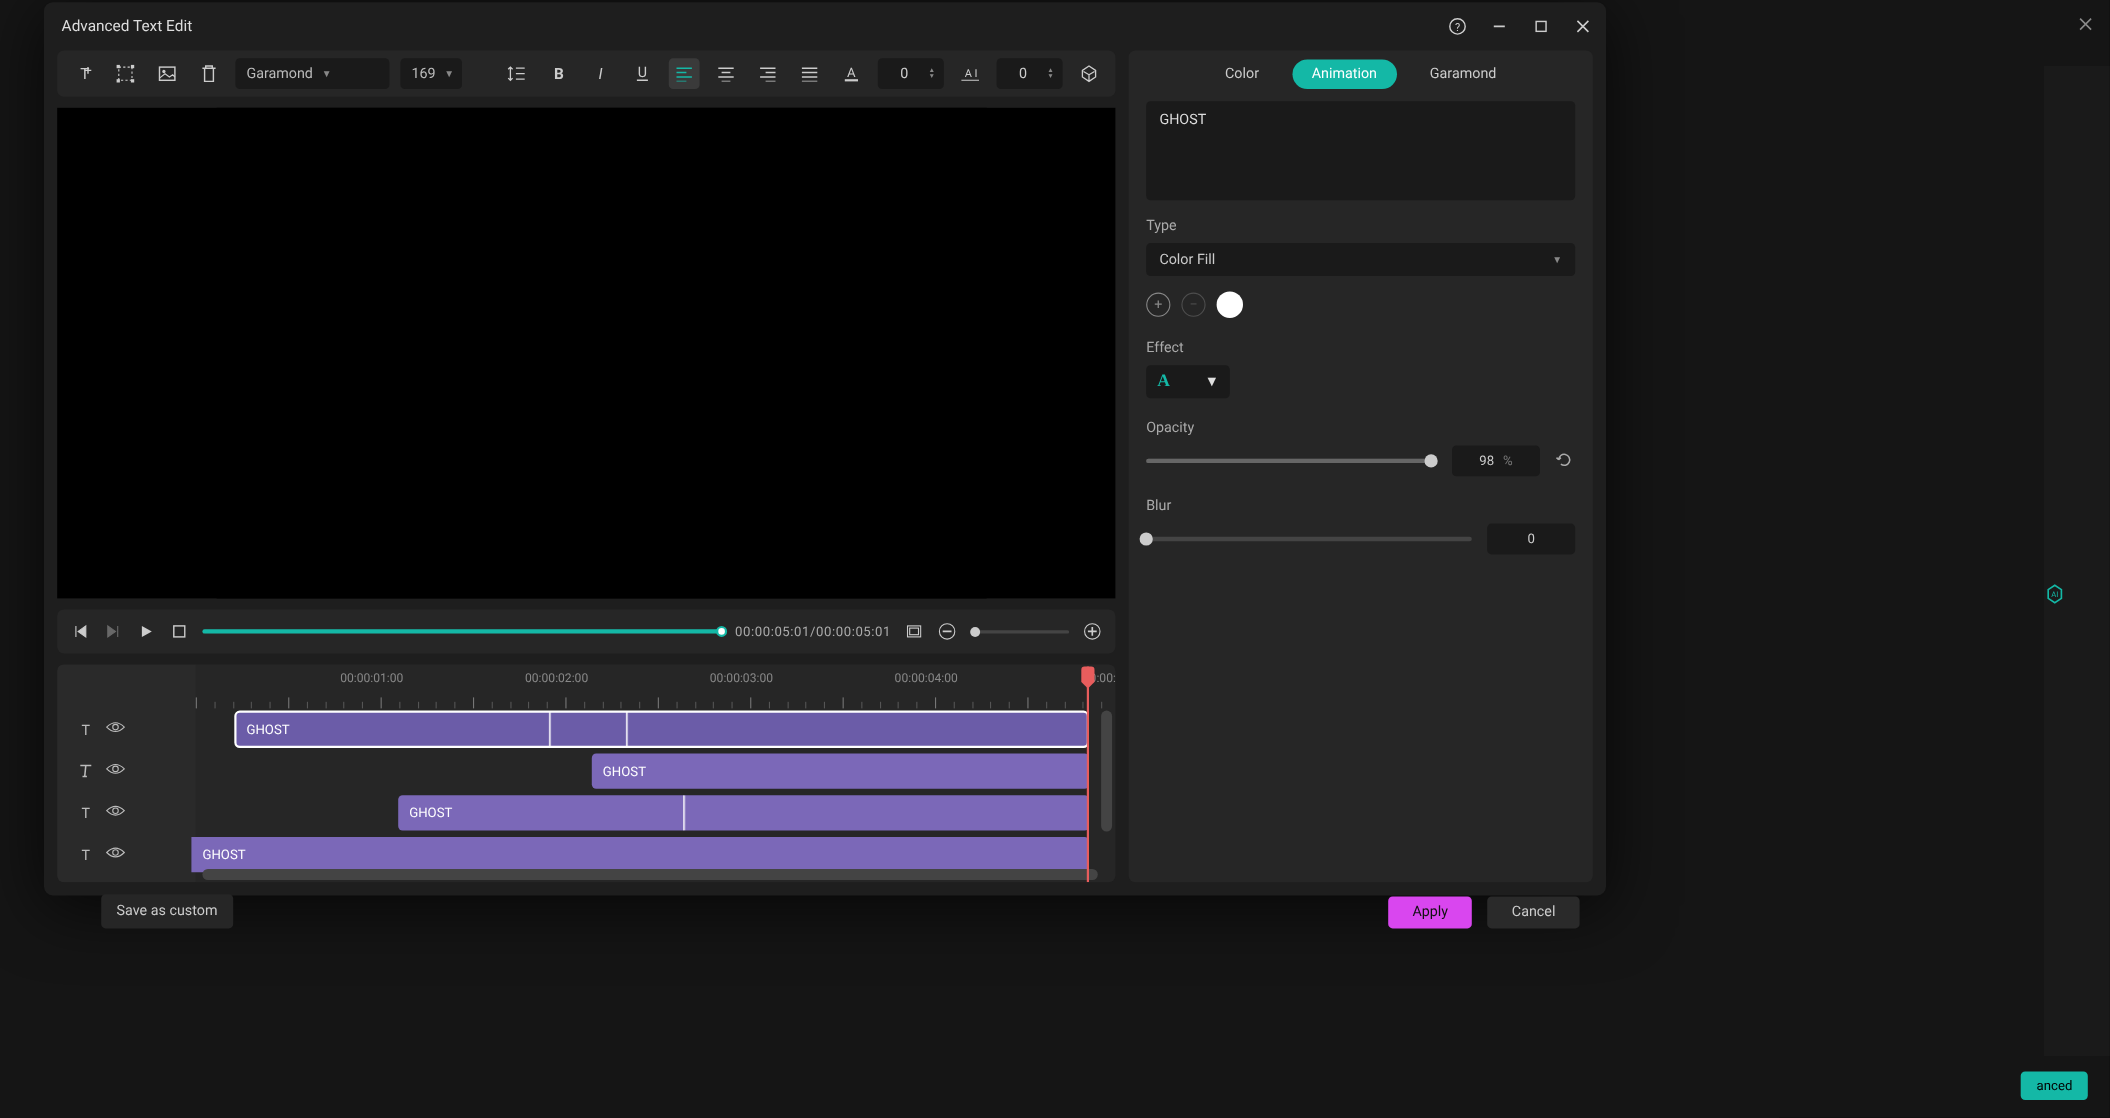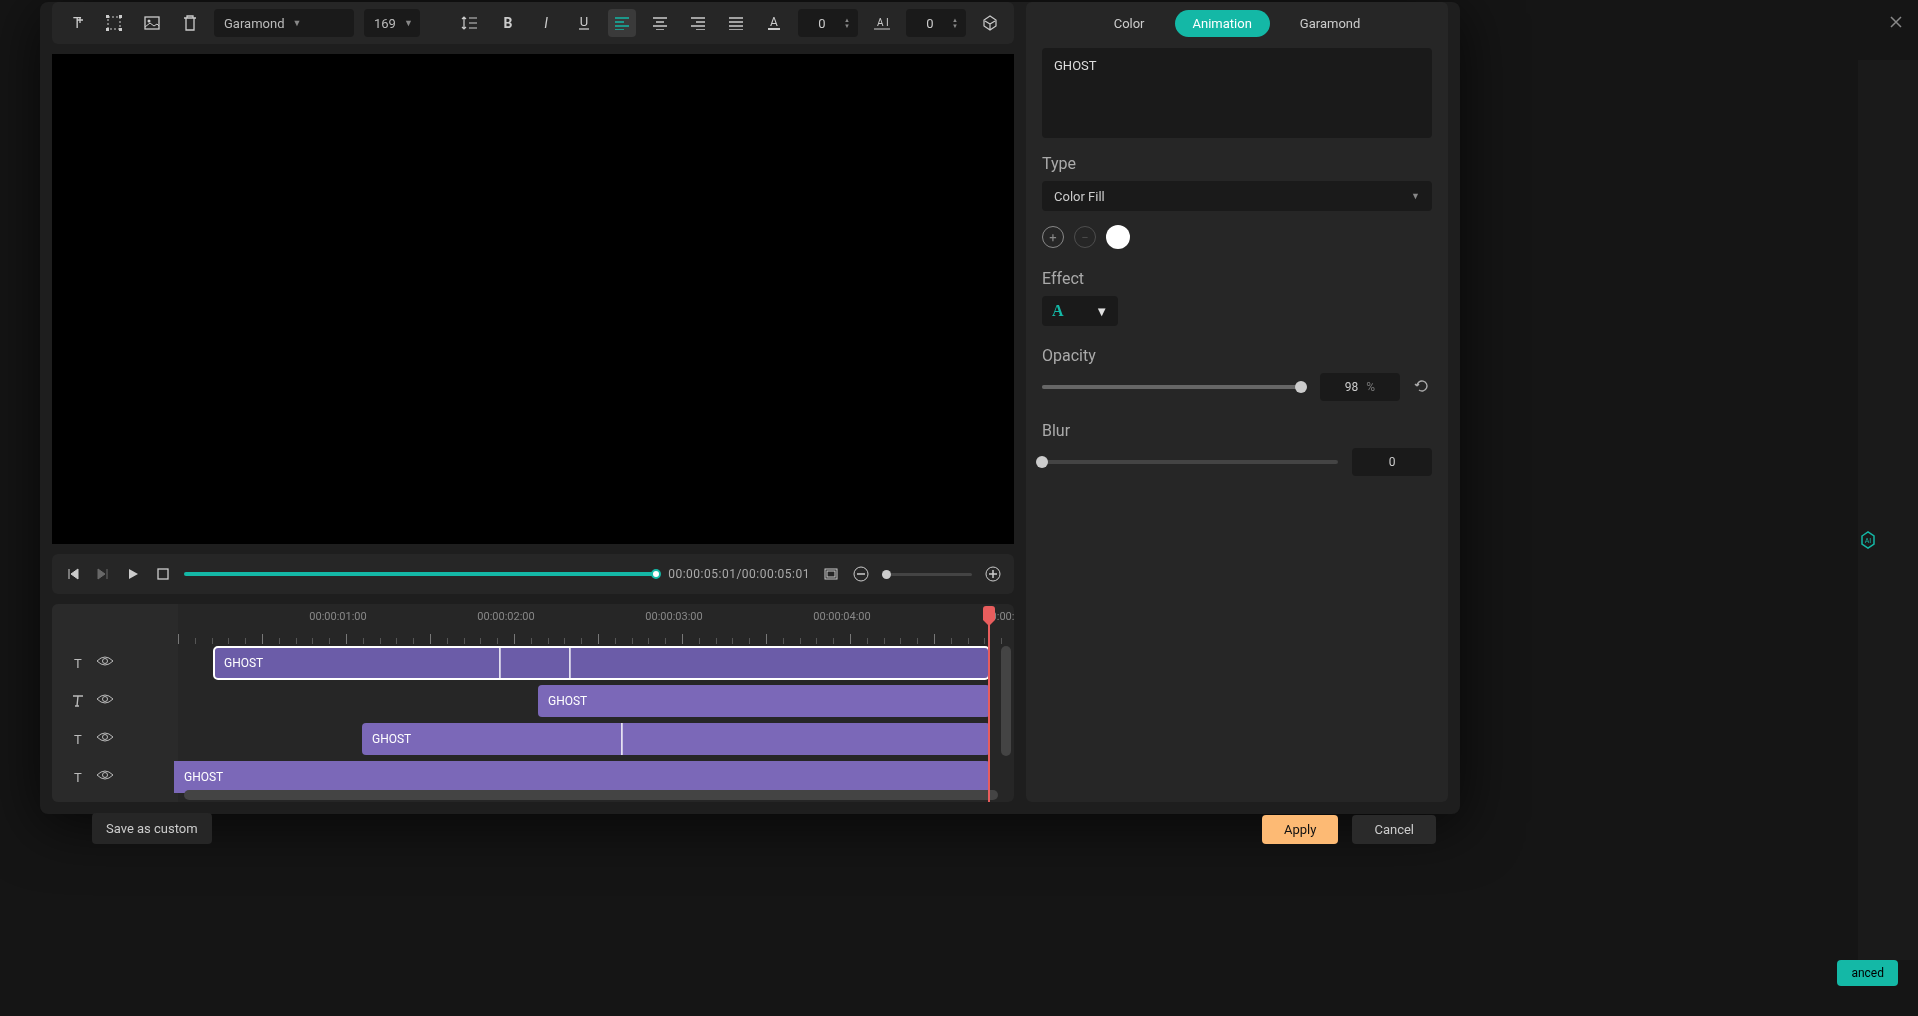--- a/index.html
+++ b/index.html
@@ -1,20 +1,20 @@
 <!DOCTYPE html>
 <html><head>
 <meta charset="utf-8">
 <style>
 * { box-sizing: border-box; margin: 0; padding: 0; font-family: -apple-system, BlinkMacSystemFont, "Segoe UI", Roboto, sans-serif; }
 body { background: #0a0a0a; width: 1918px; height: 1016px; overflow: hidden; position: relative; color: #e0e0e0; font-size: 13px; }
 .dim-bg { position: absolute; inset: 0; background: #151515; }
 .dim-right { position: absolute; right: 0; top: 60px; width: 60px; height: 900px; background: #1a1a1a; display: flex; flex-direction: row; align-items: center; gap: 40px; padding-top: 60px; }
 .dim-right .icn { width: 20px; height: 20px; color: #888; }
-.dim-bottom-right { position:absolute; right:20px; bottom:30px; padding:6px 14px; background:#14b8a6; color:#000; border-radius:4px; font-size:12px;}
+.dim-bottom-right { position:absolute; right:20px; bottom:16px; padding:6px 14px; background:#14b8a6; color:#000; border-radius:4px; font-size:12px;}
 .dim-close { position:absolute; right:15px; top:15px; color:#888; }
 .modal { position: absolute; left: 40px; top: 2px; width: 1420px; height: 812px; background: #1e1e1e; border-radius: 8px; display: flex; flex-direction: column; box-shadow: 0 10px 60px rgba(0,0,0,0.7); }
 .titlebar { height: 44px; display: flex; align-items: center; padding: 0 16px; position: relative; }
 .titlebar .title { font-size: 14px; color: #ddd; }
 .titlebar .win-controls { position: absolute; right: 12px; top: 0; height: 44px; display: flex; align-items: center; gap: 20px; }
 .titlebar .win-controls > div { width: 18px; height: 18px; display:flex; align-items:center; justify-content:center; color:#ccc; cursor:pointer; }
 .main { flex: 1; display: flex; gap: 12px; padding: 0 12px 12px 12px; min-height: 0; }
 .left-col { width: 962px; display: flex; flex-direction: column; gap: 10px; }
 .toolbar { height: 42px; background: #262626; border-radius: 6px; display: flex; align-items: center; padding: 0 10px; gap: 10px; }
 .tb-btn { width: 28px; height: 28px; display:flex; align-items:center; justify-content:center; color:#ccc; border-radius:4px; cursor:pointer; }
@@ -62,39 +62,39 @@
 .tab { padding:6px 18px; border-radius:14px; color:#ccc; cursor:pointer; font-size:13px; }
 .tab.active { background:#14b8a6; color:#fff; }
 .panel { flex:1; overflow-y:auto; padding:0 8px 12px 8px; position:relative; }
 .panel::-webkit-scrollbar { width:8px; }
 .panel::-webkit-scrollbar-thumb { background:#444; border-radius:4px; }
 .section-head { padding:14px 12px; color:#bbb; font-size:13px; }
 .input-text { margin:4px 8px 16px 8px; height:90px; background:#1a1a1a; border-radius:4px; padding:10px 12px; color:#ddd; font-size:13px; }
 .fill-row { height:44px; background:#2f2f2f; border-radius:4px; margin:0 0 14px 0; display:flex; align-items:center; padding:0 14px; gap:12px; }
 .toggle { width:30px; height:16px; background:#14b8a6; border-radius:8px; position:relative; cursor:pointer; }
 .toggle .knob { position:absolute; right:2px; top:2px; width:12px; height:12px; border-radius:50%; background:#fff; }
-.field-label { color:#aaa; font-size:16px; margin:0 8px 8px 8px; }
+.field-label { color:#aaa; font-size:13px; margin:0 8px 8px 8px; }
 .select { height:30px; background:#1a1a1a; border-radius:4px; margin:0 8px 14px 8px; display:flex; align-items:center; padding:0 12px; justify-content:space-between; color:#ccc; cursor:pointer; }
 .select .chev { font-size:9px; color:#888; }
 .add-remove { display:flex; align-items:center; gap:10px; margin:0 8px 20px 8px; }
 .round-btn { width:22px; height:22px; border-radius:50%; border:1.5px solid #888; display:flex; align-items:center; justify-content:center; color:#888; font-size:13px; cursor:pointer; }
 .round-btn.disabled { opacity:0.4; }
 .swatch { width:24px; height:24px; border-radius:50%; background:#fff; cursor:pointer; }
 .effect-select { width:76px; height:30px; background:#1a1a1a; border-radius:4px; margin:0 8px 20px 8px; display:flex; align-items:center; justify-content:space-between; padding:0 10px; cursor:pointer; }
 .effect-select .A { color:#14b8a6; font-family:Georgia,serif; font-size:16px; font-weight:bold; }
 .slider-row { display:flex; align-items:center; gap:14px; margin:0 8px 20px 8px; }
 .slider { flex:1; height:4px; background:#444; border-radius:2px; position:relative; cursor:pointer; }
 .slider .sfill { position:absolute; left:0; top:0; height:100%; background:#666; border-radius:2px; }
 .slider .shandle { position:absolute; top:-4px; width:12px; height:12px; border-radius:50%; background:#ccc; transform:translateX(-50%); }
 .val-box { width:80px; height:28px; background:#1a1a1a; border-radius:4px; display:flex; align-items:center; justify-content:center; gap:8px; color:#ccc; font-size:12px; }
 .reset-icn { width:18px; height:18px; color:#aaa; cursor:pointer; }
 .save-custom { position:absolute; left:52px; bottom:-30px; padding:8px 14px; background:#262626; border-radius:4px; color:#ccc; font-size:13px; cursor:pointer; }
 .action-btns { position:absolute; right:24px; bottom:-30px; display:flex; gap:14px; }
 .btn { padding:7px 22px; border-radius:4px; font-size:13px; cursor:pointer; }
-.btn-primary { background:#fdba74; color:#111; }
+.btn-primary { background:#d946ef; color:#111; }
 .btn-secondary { background:#2a2a2a; color:#ccc; }
 svg { display:block; }
 </style>
 </head>
 <body>
 
 <div class="dim-bg">
   <div class="dim-close">
     <svg width="14" height="14" viewBox="0 0 14 14">
         <path d="M2 2 L12 12 M12 2 L2 12" stroke="currentColor" stroke-width="1.5"></path>
@@ -120,20 +120,46 @@
     <div class="icn">
         <svg width="20" height="20" viewBox="0 0 20 20">
           <path d="M15 5 L5 15 L3 17 L5 15 M15 5 L17 3 L15 5 L13 7" stroke="currentColor" stroke-width="1.5" fill="none"></path>
         </svg>
       </div>
   </div>
   <div class="dim-bottom-right">anced</div>
 </div>
 
 <div class="modal">
+  <div class="titlebar">
+    <span class="title">Advanced Text Edit</span>
+    <div class="win-controls">
+      <div>
+          <svg width="16" height="16" viewBox="0 0 16 16">
+            <circle cx="8" cy="8" r="7" stroke="currentColor" fill="none" stroke-width="1.3"></circle>
+            <text x="8" y="12" font-size="10" text-anchor="middle" fill="currentColor">?</text>
+          </svg>
+        </div>
+      <div>
+          <svg width="14" height="14" viewBox="0 0 14 14">
+            <path d="M2 7 L12 7" stroke="currentColor" stroke-width="1.5"></path>
+          </svg>
+        </div>
+      <div>
+          <svg width="12" height="12" viewBox="0 0 12 12">
+            <rect x="1.5" y="1.5" width="9" height="9" stroke="currentColor" fill="none" stroke-width="1.3"></rect>
+          </svg>
+        </div>
+      <div>
+          <svg width="14" height="14" viewBox="0 0 14 14">
+            <path d="M2 2 L12 12 M12 2 L2 12" stroke="currentColor" stroke-width="1.5"></path>
+          </svg>
+        </div>
+    </div>
+  </div>
 
   <div class="main">
     <div class="left-col">
 
       <div class="toolbar">
         <div class="tb-btn">
             <svg width="20" height="20" viewBox="0 0 20 20">
               <text x="7" y="15" font-size="14" fill="currentColor">T</text>
               <path d="M14 4 L14 10 M11 7 L17 7" stroke="currentColor" stroke-width="1.3"></path>
             </svg>

